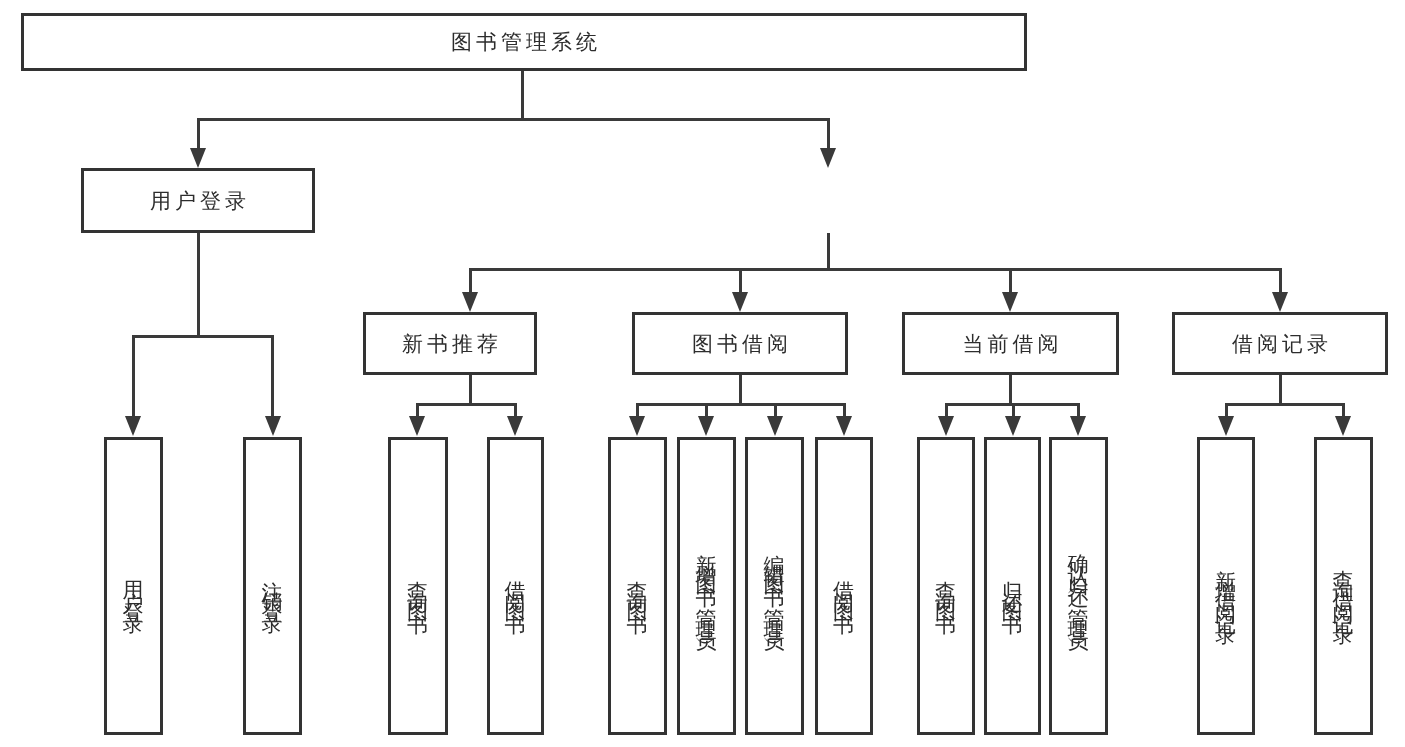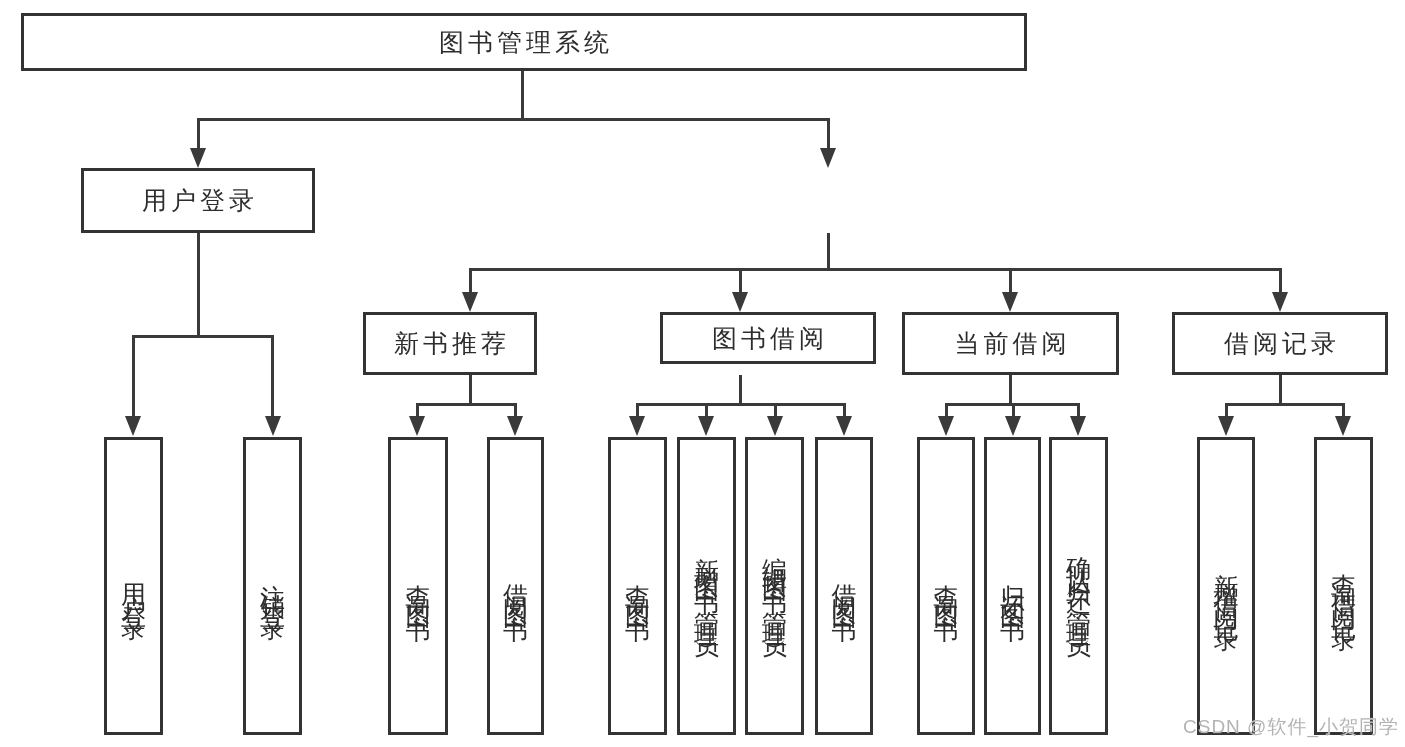--- a/index.html
+++ b/index.html
@@ -17,21 +17,21 @@
   }
   .node {
     position: absolute;
     box-sizing: border-box;
     background: #ffffff;
     border: 3px solid #333333;
     display: flex;
     align-items: center;
     justify-content: center;
     color: #2d2d2d;
-    font-size: 25px;
+    font-size: 21px;
     z-index: 2;
   }
   .node.h {
     letter-spacing: 4px;
     text-indent: 4px;
     white-space: nowrap;
   }
   .node.v {
     writing-mode: vertical-rl;
     text-orientation: mixed;
@@ -61,21 +61,20 @@
     color: #b3b3b3;
     text-shadow: 0 0 1px #ffffff;
     white-space: nowrap;
     z-index: 5;
   }
 </style>
 </head>
 <body>
 
 <div id="canvas" style="background: rgb(255, 255, 255);">
-  <span class="watermark">CSDN @软件_小贺同学</span>
 <div class="line" style="left: 521px; top: 71px; width: 3px; height: 49px; background: rgb(58, 58, 58);"></div>
     <div class="line" style="left: 197px; top: 118px; width: 633px; height: 3px; background: rgb(58, 58, 58);"></div>
     <div class="line" style="left: 197px; top: 118px; width: 3px; height: 36px; background: rgb(58, 58, 58);"></div>
     <div class="line" style="left: 827px; top: 118px; width: 3px; height: 36px; background: rgb(58, 58, 58);"></div>
     <div class="line" style="left: 197px; top: 233px; width: 3px; height: 102px; background: rgb(58, 58, 58);"></div>
     <div class="line" style="left: 132px; top: 335px; width: 142px; height: 3px; background: rgb(58, 58, 58);"></div>
     <div class="line" style="left: 132px; top: 335px; width: 3px; height: 85px; background: rgb(58, 58, 58);"></div>
     <div class="line" style="left: 271px; top: 335px; width: 3px; height: 85px; background: rgb(58, 58, 58);"></div>
     <div class="line" style="left: 827px; top: 233px; width: 3px; height: 37px; background: rgb(58, 58, 58);"></div>
     <div class="line" style="left: 469px; top: 268px; width: 812px; height: 3px; background: rgb(58, 58, 58);"></div>
@@ -117,21 +116,21 @@
     <div class="arrow" style="left: 767px; top: 416px; border-top-color: rgb(58, 58, 58);"></div>
     <div class="arrow" style="left: 836px; top: 416px; border-top-color: rgb(58, 58, 58);"></div>
     <div class="arrow" style="left: 938px; top: 416px; border-top-color: rgb(58, 58, 58);"></div>
     <div class="arrow" style="left: 1005px; top: 416px; border-top-color: rgb(58, 58, 58);"></div>
     <div class="arrow" style="left: 1070px; top: 416px; border-top-color: rgb(58, 58, 58);"></div>
     <div class="arrow" style="left: 1218px; top: 416px; border-top-color: rgb(58, 58, 58);"></div>
     <div class="arrow" style="left: 1335px; top: 416px; border-top-color: rgb(58, 58, 58);"></div>
     <div class="node h" style="left: 21px; top: 13px; width: 1006px; height: 58px; border-color: rgb(51, 51, 51); background: rgb(255, 255, 255); color: rgb(45, 45, 45);">图书管理系统</div>
     <div class="node h" style="left: 81px; top: 168px; width: 234px; height: 65px; border-color: rgb(51, 51, 51); background: rgb(255, 255, 255); color: rgb(45, 45, 45);">用户登录</div>
     <div class="node h" style="left: 363px; top: 312px; width: 174px; height: 63px; border-color: rgb(51, 51, 51); background: rgb(255, 255, 255); color: rgb(45, 45, 45);">新书推荐</div>
-    <div class="node h" style="left: 632px; top: 312px; width: 216px; height: 52px; border-color: rgb(51, 51, 51); background: rgb(255, 255, 255); color: rgb(45, 45, 45); margin-left: 28px;">图书借阅</div>
+    <div class="node h" style="left: 632px; top: 312px; width: 216px; height: 63px; border-color: rgb(51, 51, 51); background: rgb(255, 255, 255); color: rgb(45, 45, 45);">图书借阅</div>
     <div class="node h" style="left: 1172px; top: 312px; width: 216px; height: 63px; border-color: rgb(51, 51, 51); background: rgb(255, 255, 255); color: rgb(45, 45, 45);">借阅记录</div>
     <div class="node h" style="left: 902px; top: 312px; width: 217px; height: 63px; border-color: rgb(51, 51, 51); background: rgb(255, 255, 255); color: rgb(45, 45, 45);">当前借阅</div>
     <div class="node v" style="left: 104px; top: 437px; width: 59px; height: 298px; border-color: rgb(51, 51, 51); background: rgb(255, 255, 255); color: rgb(45, 45, 45);">用户登录</div>
     <div class="node v" style="left: 243px; top: 437px; width: 59px; height: 298px; border-color: rgb(51, 51, 51); background: rgb(255, 255, 255); color: rgb(45, 45, 45);">注销登录</div>
     <div class="node v" style="left: 388px; top: 437px; width: 60px; height: 298px; border-color: rgb(51, 51, 51); background: rgb(255, 255, 255); color: rgb(45, 45, 45);">查询图书</div>
     <div class="node v" style="left: 487px; top: 437px; width: 57px; height: 298px; border-color: rgb(51, 51, 51); background: rgb(255, 255, 255); color: rgb(45, 45, 45);">借阅图书</div>
     <div class="node v" style="left: 608px; top: 437px; width: 59px; height: 298px; border-color: rgb(51, 51, 51); background: rgb(255, 255, 255); color: rgb(45, 45, 45);">查询图书</div>
     <div class="node v" style="left: 677px; top: 437px; width: 59px; height: 298px; border-color: rgb(51, 51, 51); background: rgb(255, 255, 255); color: rgb(45, 45, 45);">新增图书（管理员）</div>
     <div class="node v" style="left: 745px; top: 437px; width: 59px; height: 298px; border-color: rgb(51, 51, 51); background: rgb(255, 255, 255); color: rgb(45, 45, 45);">编辑图书（管理员）</div>
     <div class="node v" style="left: 815px; top: 437px; width: 58px; height: 298px; border-color: rgb(51, 51, 51); background: rgb(255, 255, 255); color: rgb(45, 45, 45);">借阅图书</div>

